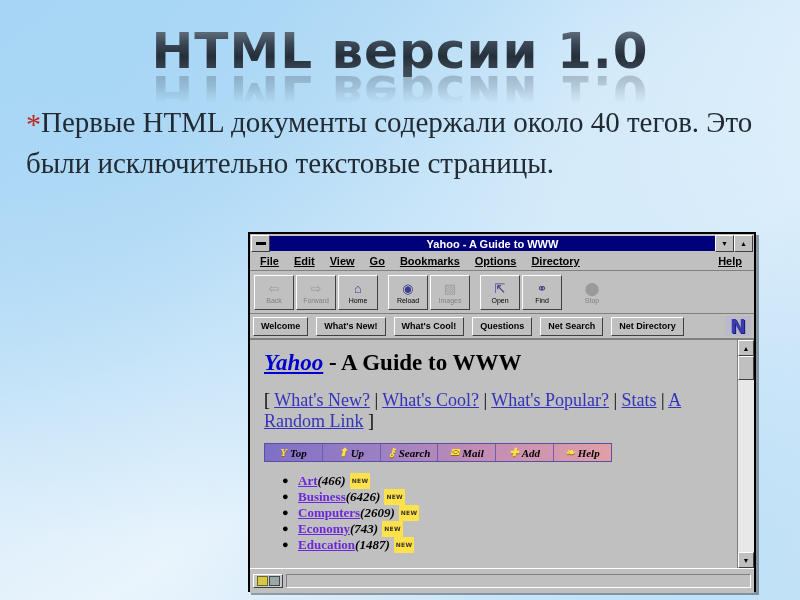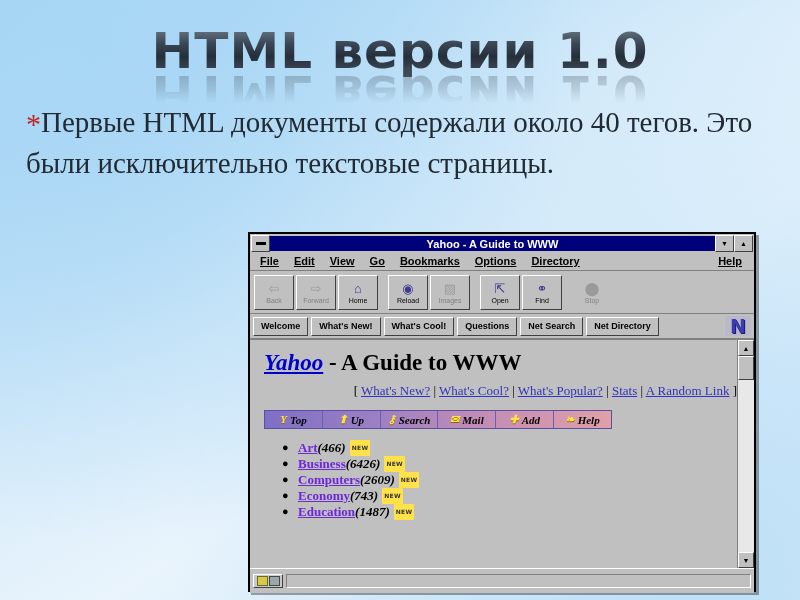--- a/index.html
+++ b/index.html
@@ -163,21 +163,21 @@
   .tbtn.disabled .glyph { color: #9a9a9a; }
   .tbtn .lbl { margin-top: 1px; font-size: 7px; }
   .tb-gap { width: 6px; }
 
   
   .dirbar {
     height: 22px;
     background: #c0c0c0;
     display: flex; align-items: center;
     padding: 1px 3px;
-    gap: 3px;
+    gap: 8px;
     border-bottom: 1px solid #808080;
   }
   .dirbtn {
     height: 17px;
     background: #c0c0c0;
     border-top: 1px solid #fff; border-left: 1px solid #fff;
     border-right: 1px solid #404040; border-bottom: 1px solid #404040;
     display: flex; align-items: center; justify-content: center;
     padding: 0 7px;
     font-size: 9px; font-weight: bold; color: #000;
@@ -213,25 +213,24 @@
   .page h1 {
     margin: 0 0 0 0;
     font-size: 23px;
     font-family: "Liberation Serif", serif;
     font-weight: bold;
     color: #000;
     letter-spacing: 0px;
   }
   .page h1 a { color: #0000cc; text-decoration: underline; font-style: italic; }
   .linkline {
-    margin-top: 7px;
-    font-size: 13px;
+    margin-top: 14px;
+    font-size: 18px;
     color: #000;
     font-family: "Liberation Serif", serif;
-    text-align: right;
   }
   .linkline a { color: #3333bb; text-decoration: underline; }
   .linkline .sep { color: #000; }
 
   
   .navbar {
     margin-top: 11px;
     width: 348px; height: 19px;
     background: linear-gradient(90deg, #7e6fc6 0%, #9a7fc4 30%, #c28cb6 62%, #e0a0a8 100%);
     border: 1px solid #5a4fa0;

